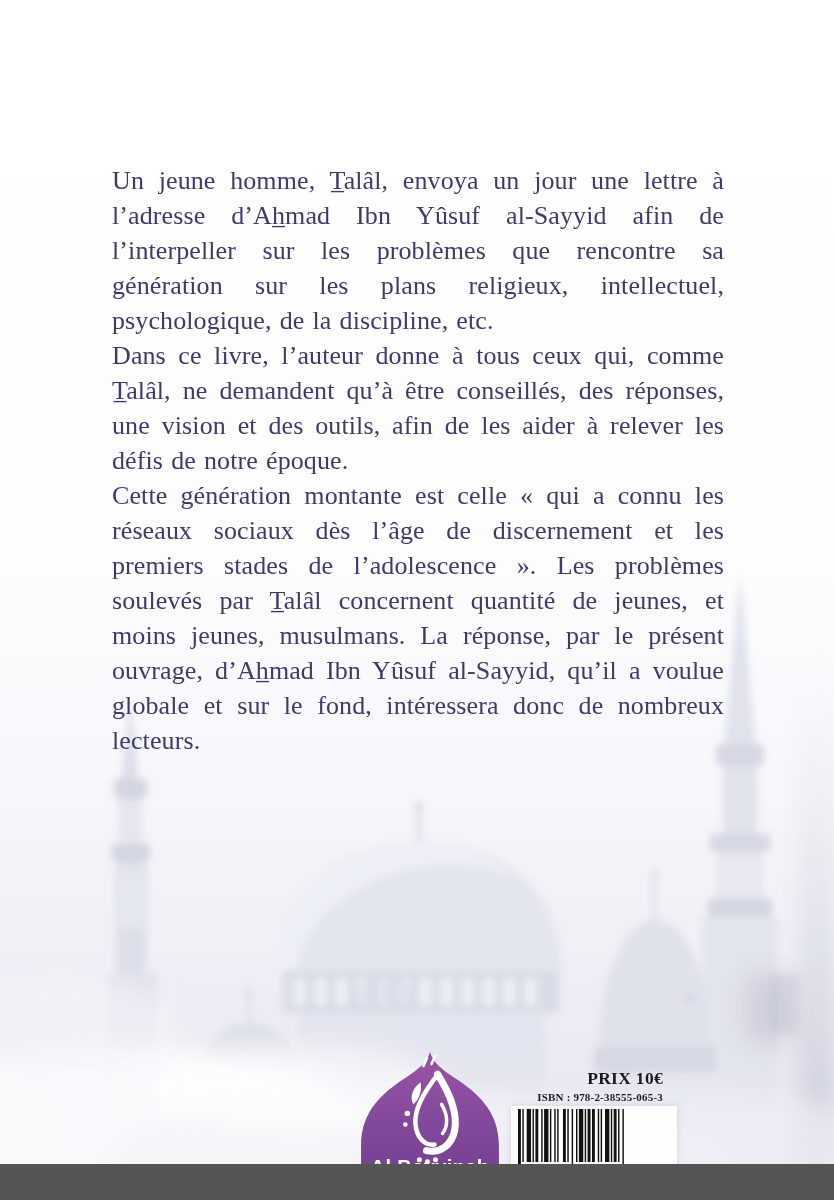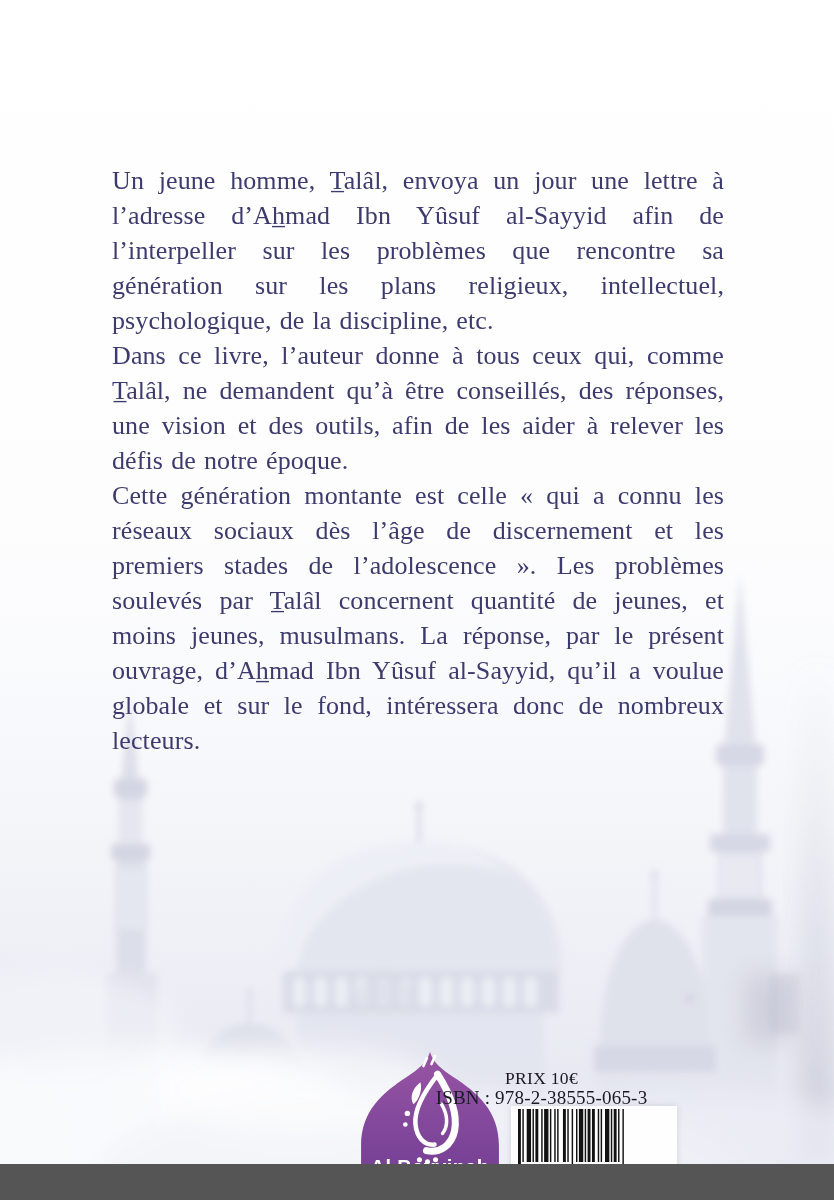--- a/index.html
+++ b/index.html
@@ -25,25 +25,25 @@
   .logo svg{display:block;}
   .logo-name{
     position:absolute; left:0; top:104px; width:138px;
     text-align:center; color:#ffffff;
     font-family:"Liberation Sans", sans-serif;
     font-size:20px; font-weight:700; letter-spacing:0.4px;
   }
   
   .price-isbn{
     position:absolute; left:420px; top:1068px; width:243px;
-    text-align:center; color:#191925;
-    font-family:"Liberation Serif", serif; font-weight:400;
+    text-align:right; color:#191925;
+    font-family:"Liberation Serif", serif; font-weight:700;
   }
   .price-line{font-size:17.5px; line-height:20px; letter-spacing:0.3px;}
-  .isbn-line{font-size:19px; line-height:19px; letter-spacing:0.2px;}
+  .isbn-line{font-size:11px; line-height:19px; letter-spacing:0.2px;}
   
   .barcode{
     position:absolute; left:511px; top:1106px; width:158px; height:78px;
     background:#fefefe; box-shadow:0 0 6px rgba(120,120,140,0.25);
     padding:3px 4px 0 4px;
   }
   .barcode svg{display:block;}
   .barcode-digits{
     position:absolute; left:0; bottom:3px; width:100%;
     text-align:center;

